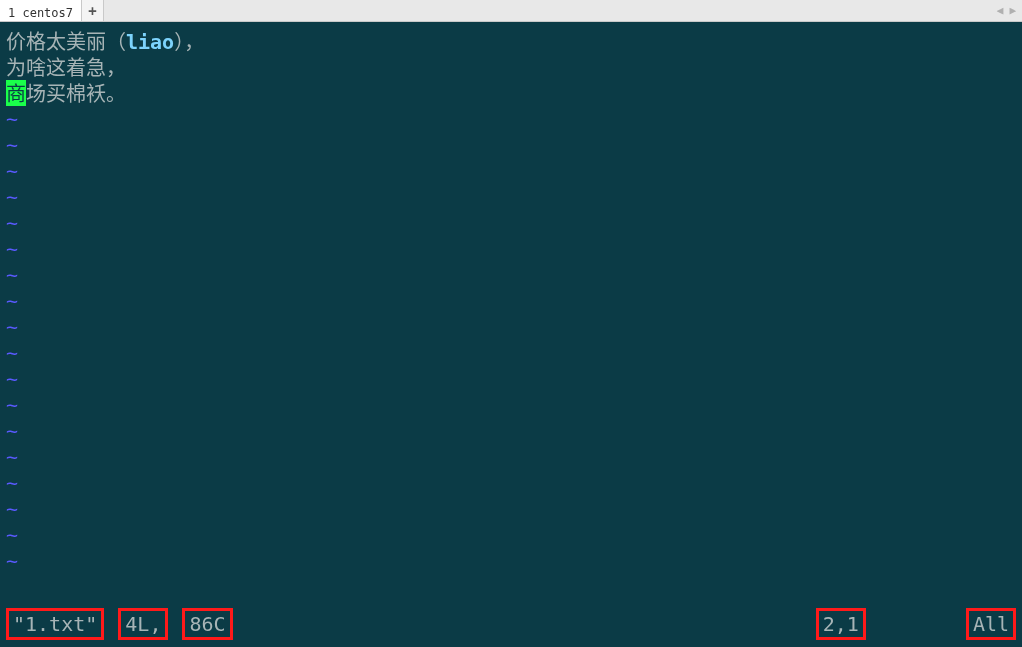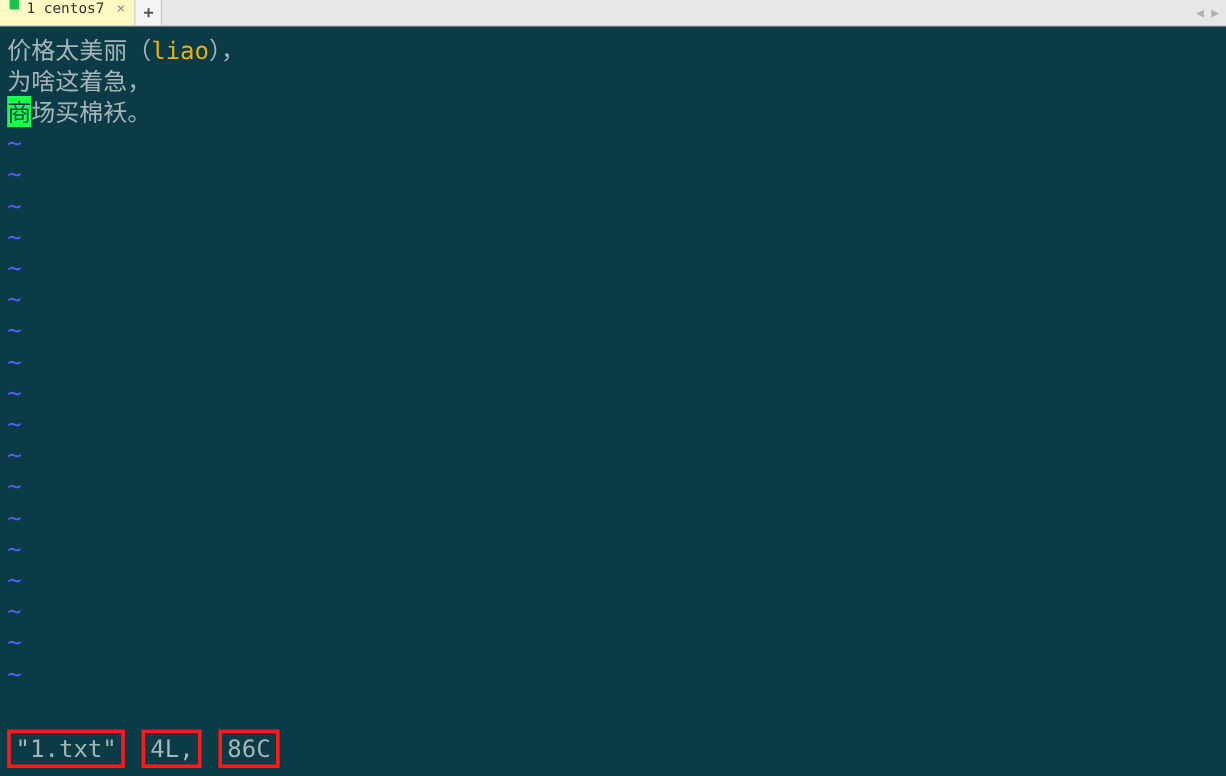--- a/index.html
+++ b/index.html
@@ -10,24 +10,25 @@
     height: 22px;
     background: #e8e8e8;
     border-bottom: 1px solid #c9c9c9;
     display: flex;
     align-items: stretch;
   }
   .tab {
     display: flex;
     gap: 6px;
     padding: 0 8px;
-    background: #fef9c3;
+    background: #ffffff;
     border-right: 1px solid #c9c9c9;
     font-size: 12px;
     color: #333;
+    flex-direction: column;
   }
   .tab .dot { width: 8px; height: 8px; background: #19c24a; border-radius: 1px; display: inline-block; }
   .tab .close { color: #888; font-size: 12px; margin-left: 4px; }
   .newtab {
     width: 22px;
     display: flex;
     align-items: center;
     justify-content: center;
     background: #f4f4f4;
     border-right: 1px solid #c9c9c9;
@@ -49,21 +50,21 @@
     flex: 1;
     background: #0b3b46;
     position: relative;
     padding: 6px 6px 0 6px;
     font-size: 20px;
     line-height: 26px;
     color: #a7b4b6;
   }
   .terminal .line { white-space: pre; height: 26px; }
   .terminal .line .cjk { font-family: "Microsoft YaHei", "SimSun", "Noto Sans CJK SC", sans-serif; }
-  .terminal .line .bold { font-weight: normal; color: #eab308; }
+  .terminal .line .bold { font-weight: bold; color: #7dd3fc; }
   .terminal .cursor-cell {
     background: #1aff4a;
     color: #0b3b46;
     display: inline-block;
   }
   .terminal .tilde { color: #5a5aff; font-weight: normal; }
 
   .statusbar {
     position: absolute;
     left: 0; right: 0; bottom: 0;
@@ -129,14 +130,18 @@
       <div class="line"><span class="tilde">~</span></div>
     </div>
 
   <div class="statusbar">
     <div class="group">
       <span class="box">"1.txt"</span>
       <span class="box">4L,</span>
       <span class="box">86C</span>
     </div>
     <div class="spacer"></div>
+    <div class="right">
+      <span class="box">2,1</span>
+      <span class="box">All</span>
+    </div>
   </div>
 </div>
 
 </body></html>

